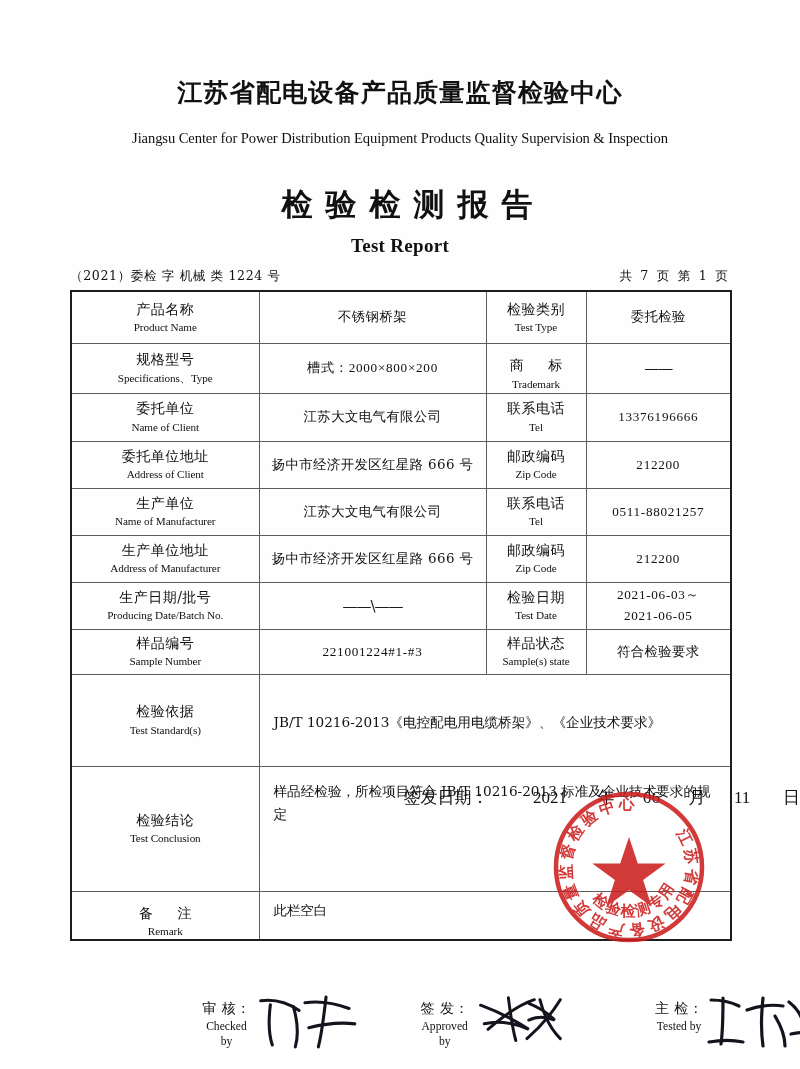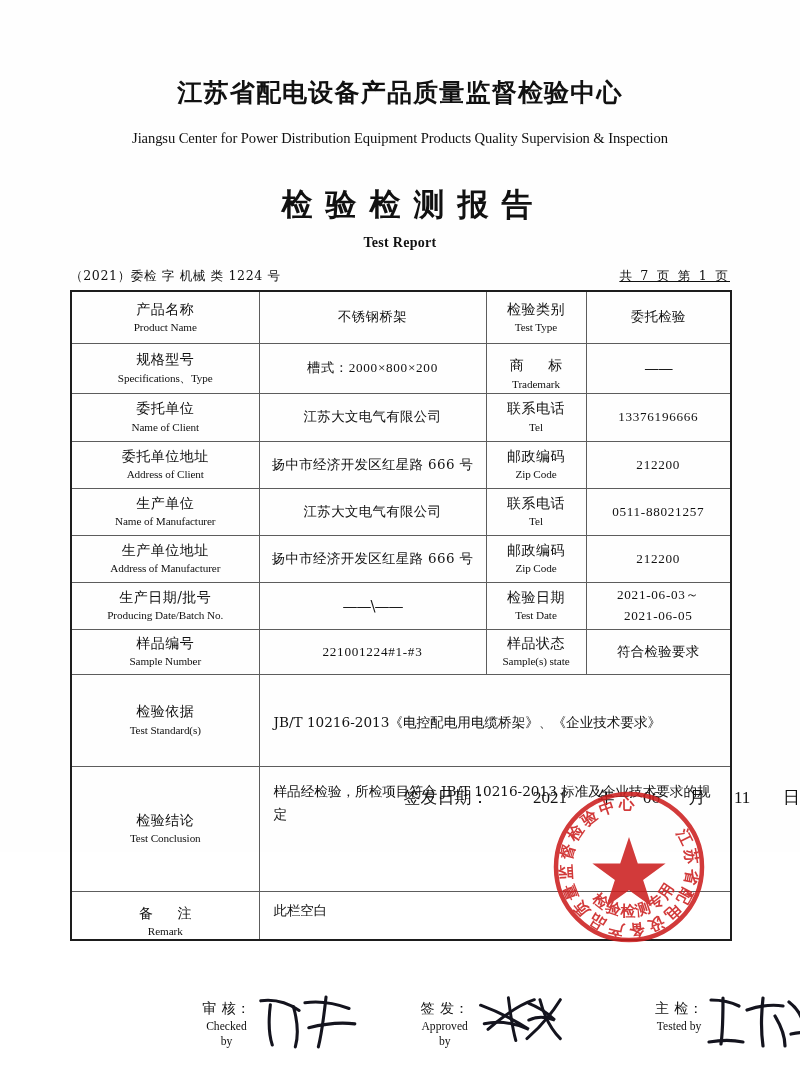--- a/index.html
+++ b/index.html
@@ -44,38 +44,38 @@
     font-weight: bold;
     font-size: 31px;
     letter-spacing: 13px;
     margin-top: 37px;
     text-indent: 13px;
     margin-left: 14px;
   }
   .title-en {
     font-family: "Liberation Serif", serif;
     font-weight: bold;
-    font-size: 14px;
+    font-size: 19px;
     margin-top: 9px;
     letter-spacing: 0.3px;
   }
 
   
   .refline {
     position: absolute;
     left: 70px; top: 268px;
     width: 660px;
     display: flex;
     justify-content: space-between;
     align-items: flex-start;
     font-size: 12.6px;
     font-family: "DejaVu Serif", "Liberation Serif", serif;
   }
   .refline .left { letter-spacing: 0.6px; }
-  .refline .right { letter-spacing: 2.2px; text-decoration: underline; }
+  .refline .right { letter-spacing: 2.2px; }
 
   
   .tbl {
     position: absolute;
     left: 70px; top: 290px;
     width: 660px;
     border-collapse: collapse;
     table-layout: fixed;
   }
   .tbl td {

